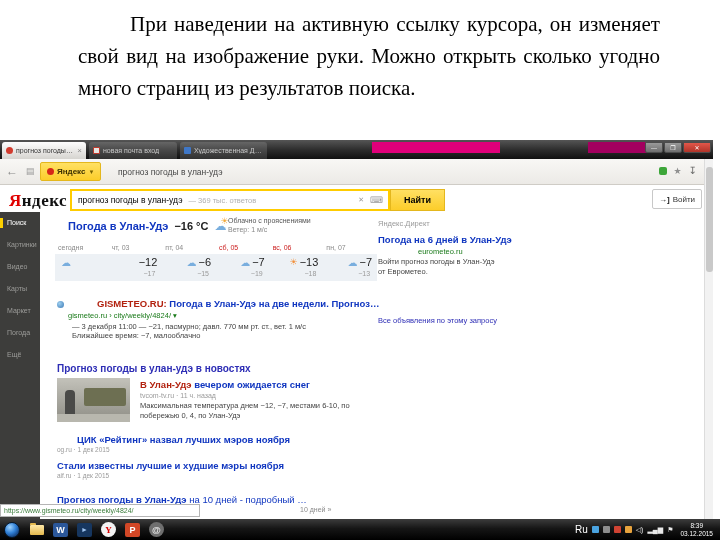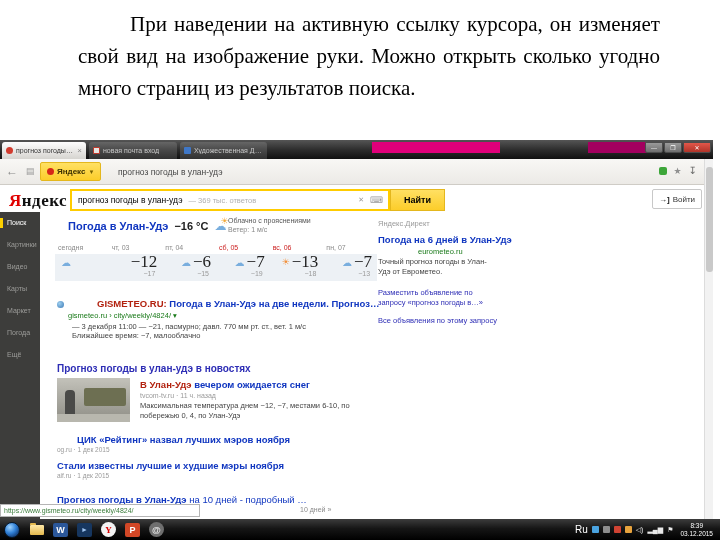--- a/index.html
+++ b/index.html
@@ -90,21 +90,21 @@
 
   .forecast { position:absolute; left:55px; top:102px; width:322px; height:40px; }
   .fband { position:absolute; left:0; top:12px; width:100%; height:27px; background:#edf1f5; }
   .fcols { position:absolute; left:0; top:0; width:100%; display:flex; }
   .fcol { flex:1; position:relative; }
   .fday { font-size:7px; color:#8a8a8a; height:12px; line-height:12px; padding-left:3px; white-space:nowrap; }
   .fday.weekend { color:#cc2222; }
   .fmain { display:flex; align-items:center; justify-content:flex-end; gap:2px; height:16px; padding-right:5px; }
   .f-cloud { color:#79aede; font-size:10px; }
   .f-sun { color:#f2903b; font-size:9px; }
-  .ftemp { font-size:17px; color:#222;font-family:Liberation Serif, serif; }
+  .ftemp { font-size:11px; color:#222; }
   .flow { text-align:right; padding-right:7px; font-size:7px; color:#9a9a9a; }
   .fcol-today .fmain { justify-content:flex-start; padding-left:6px; }
 
   
   .res-fav { position:absolute; left:57px; top:161px; width:7px; height:7px; border-radius:50%;
              background:radial-gradient(circle at 35% 35%, #9fd0f0, #3a78b5); }
   .res-title { position:absolute; left:68px; top:158px; font-size:9.5px; font-weight:bold; white-space:nowrap;margin-left:29px; }
   .res-title .dom { color:#b2220f; } .res-title .rest { color:#1036c0; }
   .res-url { position:absolute; left:68px; top:171px; font-size:7.5px; color:#1a7a1a; }
   .res-sn { position:absolute; left:72px; font-size:7.5px; color:#444; white-space:nowrap; }
@@ -331,22 +331,21 @@
     <div class="news-link-src ns2">og.ru · 1 дек 2015</div>
     <div class="news-link nl3">Стали известны лучшие и худшие мэры ноября</div>
     <div class="news-link-src ns3">aif.ru · 1 дек 2015</div>
 
     <div class="more-link"><span class="b">Прогноз погоды в Улан-Удэ</span><span> на 10 дней - подробный …</span></div>
     <div class="more-extra">10 дней »</div>
 
     <div class="direct-label">Яндекс.Директ</div>
     <div class="ad-title">Погода на 6 дней в Улан-Удэ</div>
     <div class="ad-url">eurometeo.ru</div>
-    <div class="ad-text">Точный прогноз погоды в Улан-Удэ от Еврометео.</div>
-    <div class="ad-place">Разместить объявление по запросу «прогноз погоды в…»</div>
+    <div class="ad-text">Войти прогноз погоды в Улан-Удэ от Еврометео.</div>
     <div class="ad-all">Все объявления по этому запросу</div>
 
     <div class="status-tip">https://www.gismeteo.ru/city/weekly/4824/</div>
     <div class="scrollbar">
       <div class="scroll-thumb"></div>
     </div>
   </div>
 
   <div class="taskbar">
     <div class="start-orb"></div>

